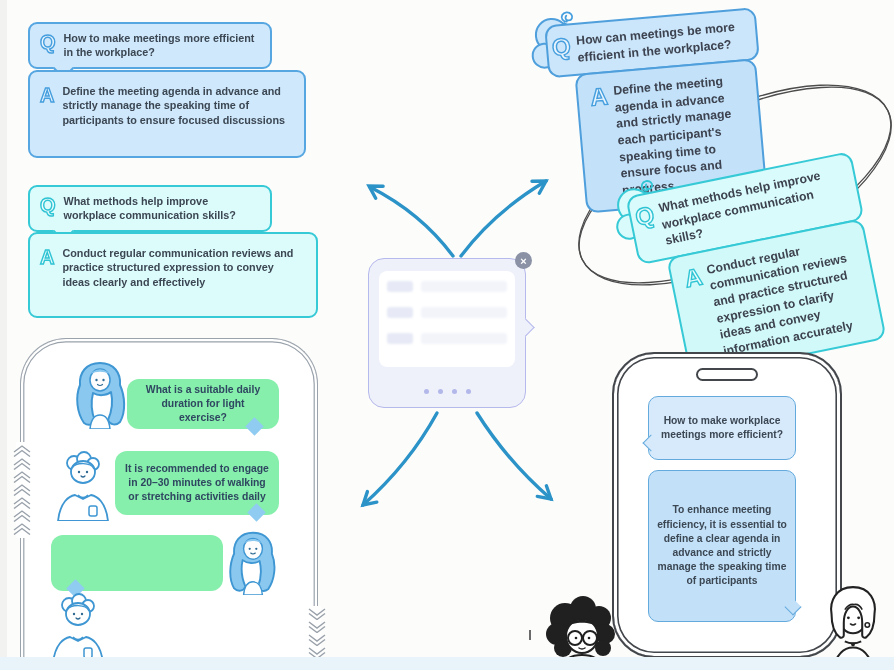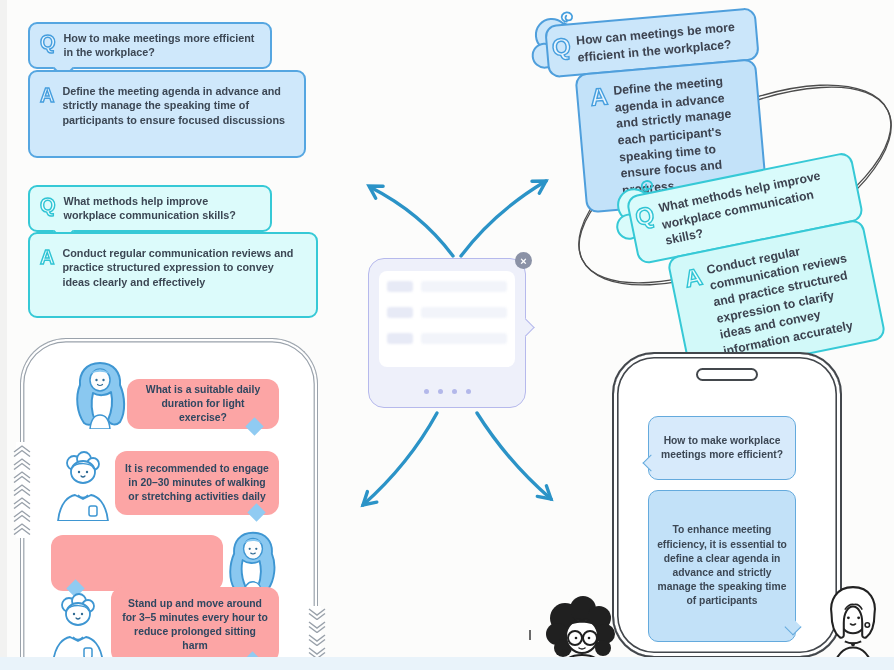--- a/index.html
+++ b/index.html
@@ -36,21 +36,21 @@
   .c1-a { background:#c3e2f9; border:2px solid #4f9fdc; }
   .c2-q { background:#d9fbfb; border:2px solid #36c9d6; }
   .c2-a { background:#d2f9f9; border:2px solid #36c9d6; }
   .pin { position:absolute; left:12px; top:-16px; }
 
   
   #chat-frame { position:absolute; left:20px; top:338px; width:298px; height:332px;
     background:#ffffff; border:1.3px solid #9aa2ab; border-bottom:none;
     border-radius:46px 46px 0 0;
     box-shadow: inset 0 0 0 2.2px #ffffff, inset 0 0 0 3.4px #9aa2ab; z-index:2; }
-  .chatbubble { position:absolute; background:#fca5a5; border-radius:12px; color:#2f4760;
+  .chatbubble { position:absolute; background:#86efac; border-radius:12px; color:#2f4760;
     font-weight:bold; font-size:10.4px; line-height:1.35; text-align:center;
     display:flex; align-items:center; justify-content:center; padding:8px 10px; }
   .cb-tail { position:absolute; width:13px; height:13px; background:#90cbf2; transform:rotate(45deg); bottom:-4px; }
   .avatar { position:absolute; }
   .flip { transform:scaleX(-1); }
   .patch { position:absolute; background:#ffffff; z-index:3; }
   .chev-col { position:absolute; z-index:4; display:flex; flex-direction:column; }
   .chev-col svg { display:block; }
 
   
@@ -70,21 +70,21 @@
   .cc-tail { position:absolute; right:-7px; top:62px; width:13px; height:13px; background:#eef0fa;
     border-top:1.6px solid #b6b9ec; border-right:1.6px solid #b6b9ec; transform:rotate(45deg); }
 
   
   #phone { position:absolute; left:612px; top:352px; width:230px; height:306px;
     background:#ffffff; border:2px solid #43474c; border-radius:42px;
     box-shadow: inset 0 0 0 3px #ffffff, inset 0 0 0 4.6px #43474c; z-index:2; }
   .speaker { position:absolute; left:50%; margin-left:-31px; top:14px; width:62px; height:13px;
     border:2px solid #43474c; border-radius:8px; background:#fff; }
   .pb { position:absolute; border-radius:10px; font-weight:bold; color:#3c4754; text-align:center;
-    display:flex; align-items:center; justify-content:center; padding:8px; font-size:10.3px; line-height:1.38;margin-top:20px; }
+    display:flex; align-items:center; justify-content:center; padding:8px; font-size:10.3px; line-height:1.38; }
   .pb-q { background:#d7eafb; border:1.5px solid #64aadd; }
   .pb-a { background:#c2e1f8; border:1.5px solid #64aadd;text-align:center; }
   .pb-tail { position:absolute; width:12px; height:12px; transform:rotate(45deg); }
   .pbt-q { left:-4px; bottom:10px; background:#d7eafb; border-left:1.5px solid #64aadd; border-bottom:1.5px solid #64aadd; }
   .pbt-a { right:-4px; bottom:8px; background:#c2e1f8; border-right:1.5px solid #64aadd; border-bottom:1.5px solid #64aadd; }
 
   .overlay { position:absolute; left:0; top:0; z-index:1; pointer-events:none; }
   .tick { position:absolute; left:529px; top:630px; width:1.5px; height:10px; background:#6a6a6a; z-index:2; }
 </style>
 </head>
@@ -255,24 +255,20 @@
         </g>
         <path d="M21 19 C25 13 40 13 43 20" fill="none" stroke="#3e96d2" stroke-width="1.5"></path>
         <circle cx="28" cy="23" r="1.2" fill="#2f6a94"></circle>
           <circle cx="36" cy="23" r="1.2" fill="#2f6a94"></circle>
         <path d="M30 27 Q32 29 34 27" fill="none" stroke="#2f6a94" stroke-width="1.2" stroke-linecap="round"></path>
         <path d="M7 72 C9 53 18 47 24 46 L32 50 L40 46 C46 47 55 53 57 72 Z" fill="#fff" stroke="#3e96d2" stroke-width="1.8" stroke-linejoin="round"></path>
         <path d="M27 46 Q32 51 37 46" fill="none" stroke="#3e96d2" stroke-width="1.5"></path>
         <rect x="38" y="57" width="8" height="10" rx="2" fill="none" stroke="#3e96d2" stroke-width="1.5"></rect>
       </svg>
     </span>
-    <div class="chatbubble" style="left:90px;top:248px;width:168px;height:76px;">
-      <p>Stand up and move around for 3–5 minutes every hour to reduce prolonged sitting harm</p>
-      <i class="cb-tail" style="right:20px;"></i>
-    </div>
   </div>
 
   <div class="patch" style="left:16px;top:442px;width:10px;height:96px;"></div>
   <div class="chev-col" style="left:11px;top:444px;">
     <svg width="22" height="13" viewBox="0 0 22 13">
         <path d="M3 8 L11 2 L19 8" fill="none" stroke="#99a1aa" stroke-width="1.4"></path>
         <path d="M3 12.5 L11 6.5 L19 12.5" fill="none" stroke="#99a1aa" stroke-width="1.4"></path>
       </svg>
     <svg width="22" height="13" viewBox="0 0 22 13">
         <path d="M3 8 L11 2 L19 8" fill="none" stroke="#99a1aa" stroke-width="1.4"></path>

